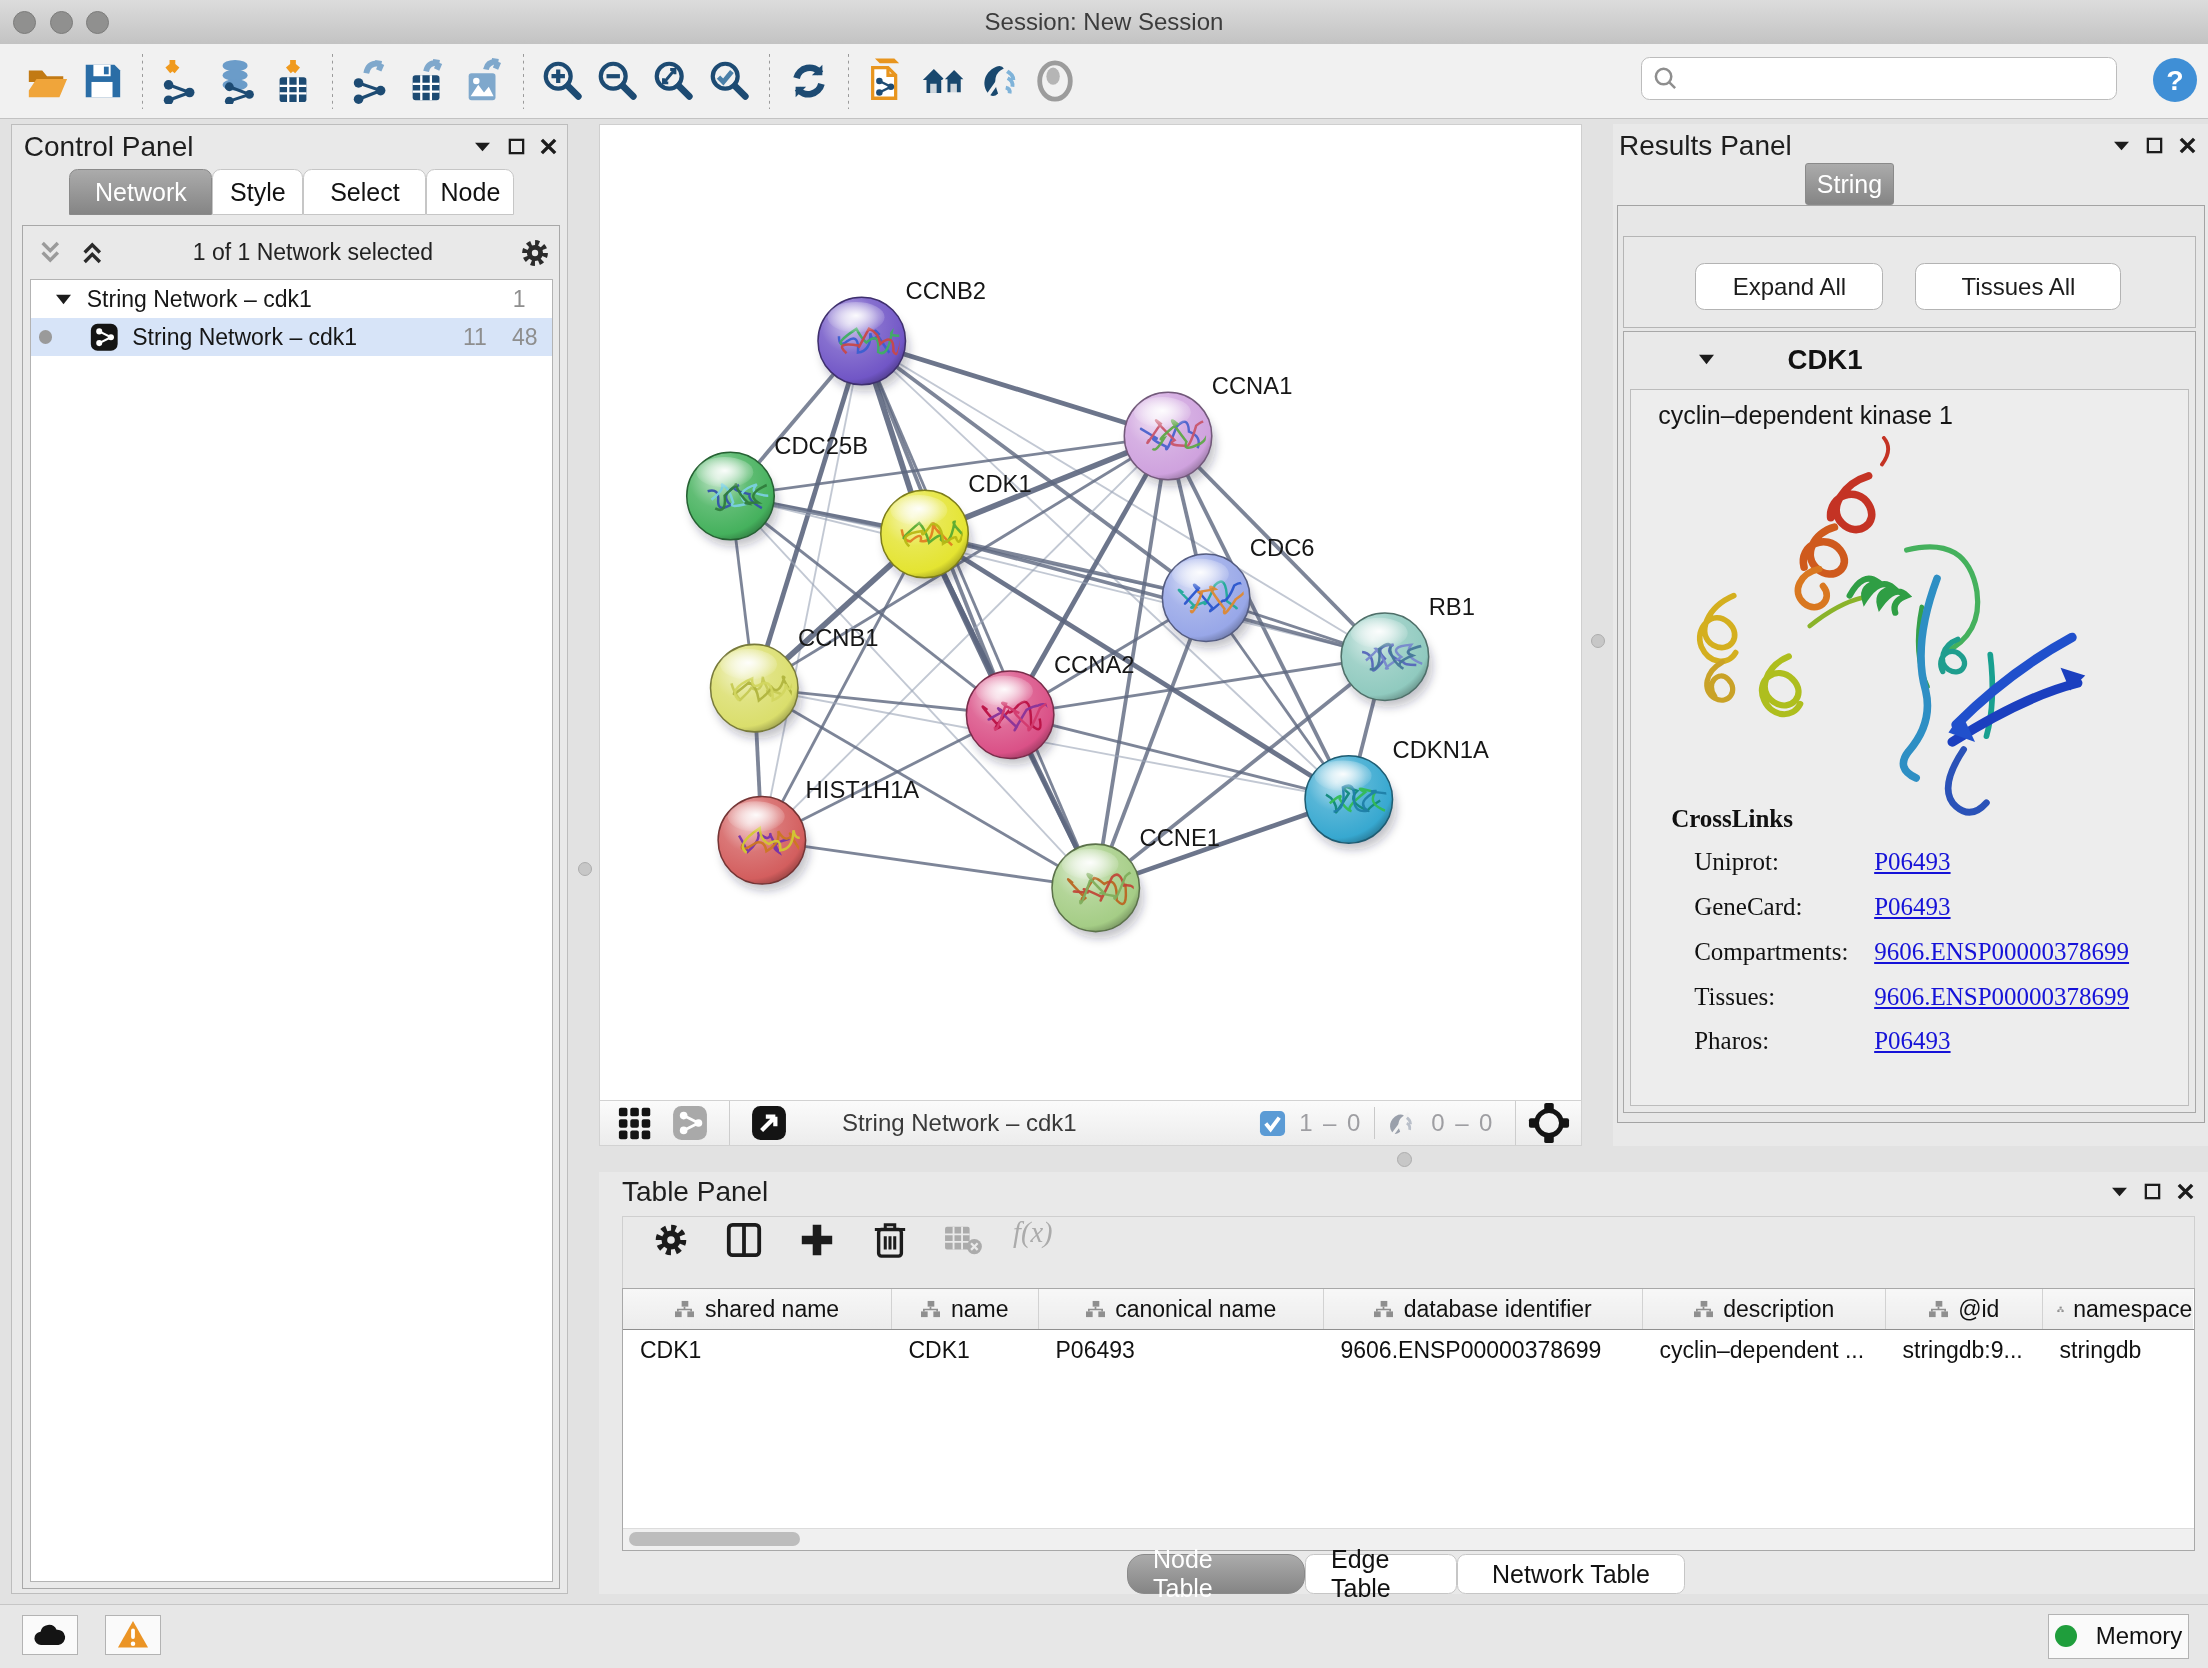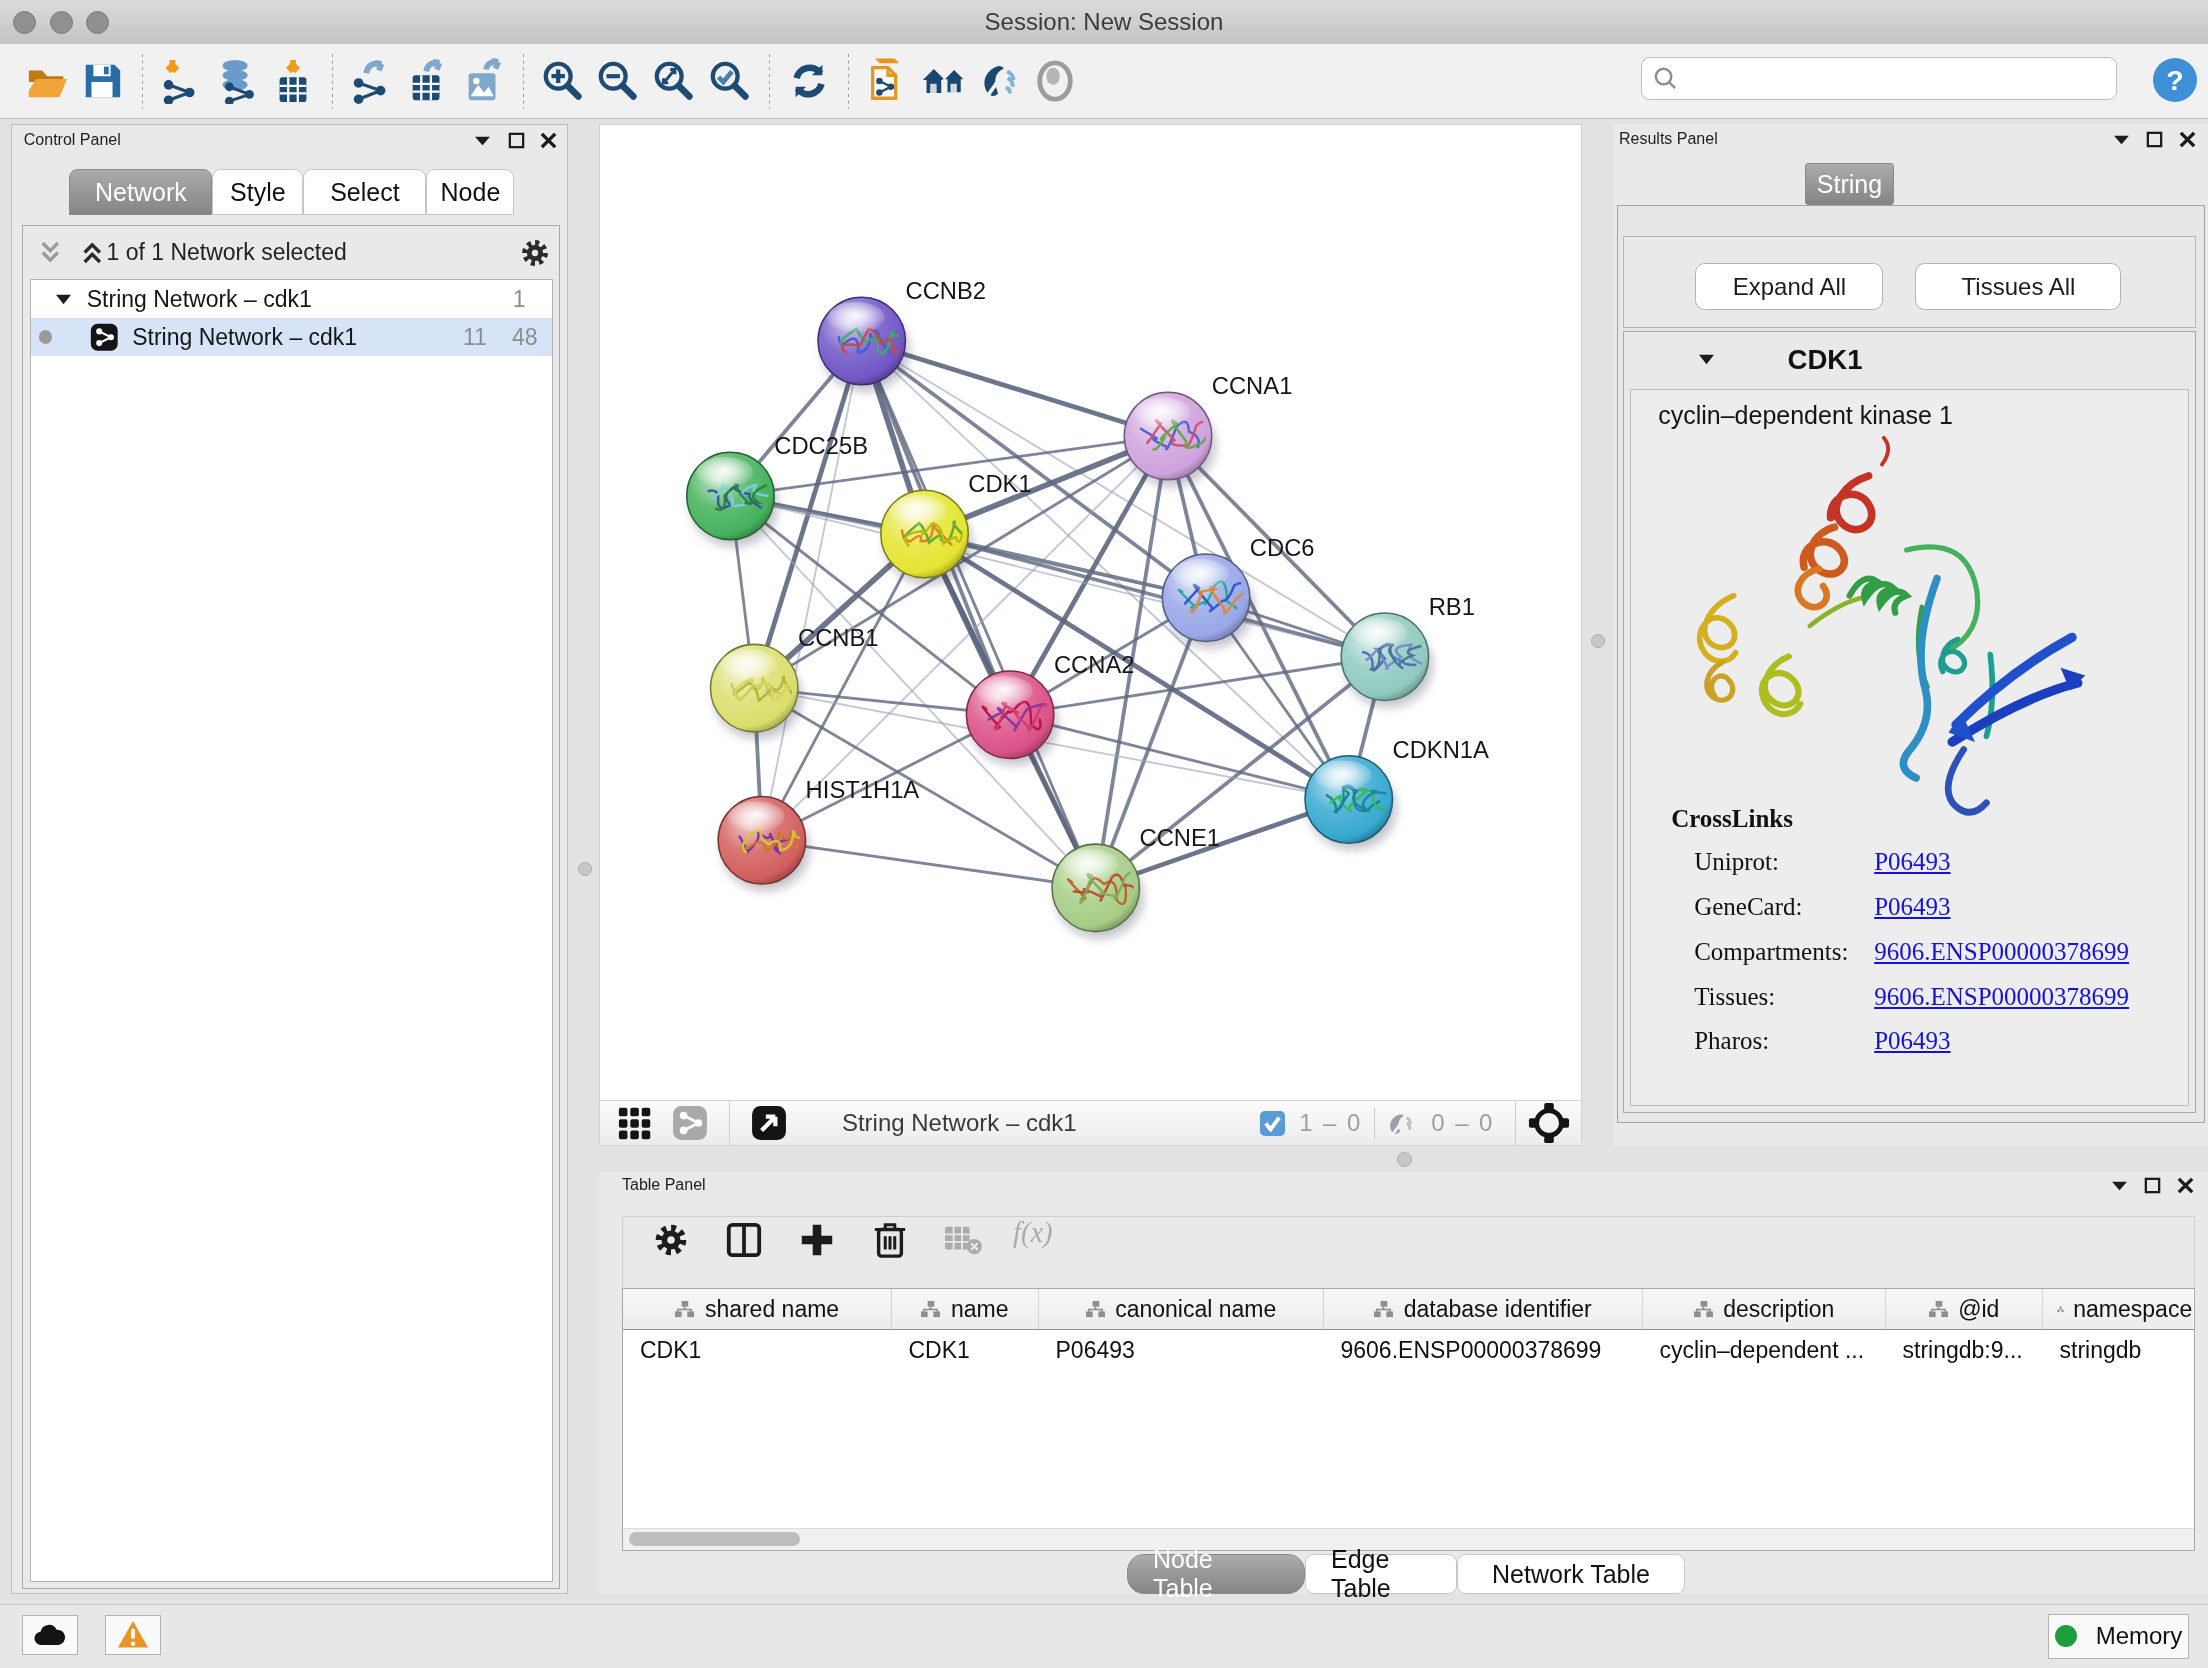--- a/index.html
+++ b/index.html
@@ -15,32 +15,32 @@
   .toolbar{left:0;top:44px;width:2208px;height:75px;background:#f1f1f1;border-bottom:1px solid #c2c2c2;
            display:flex;align-items:center;padding-left:19px;box-sizing:border-box}
   .tbtn{width:46px;height:46px;margin:0 4.8px;display:flex;align-items:center;justify-content:center}
   .tsep{width:1px;height:55px;margin:0 11.4px;background-image:linear-gradient(#9a9a9a 40%,transparent 0);
         background-size:1px 6.7px}
   .searchbox{left:1641px;top:57px;width:476px;height:43px;background:#fff;border:1.9px solid #bcbcbc;
              border-radius:8.6px;display:flex;align-items:center;padding-left:9.5px;box-sizing:border-box}
   .helpbtn{left:2153px;top:58px;width:44px;height:44px;border-radius:50%;background:#3f8fd6;color:#fff;
            font-size:28.5px;font-weight:bold;display:flex;align-items:center;justify-content:center}
   
-  .panel-title{font-size:16px;color:#1e1e1e}
+  .panel-title{font-size:28px;color:#1e1e1e}
   .winicos{display:flex;gap:13.3px;align-items:center}
   .tab{height:46px;padding:0 25px;display:flex;align-items:center;justify-content:center;background:#fff;
        border:1px solid #c6c6c6;border-radius:8.6px 8.6px 0 0;font-size:25px;color:#111;box-sizing:border-box}
   .tab.sel{background:linear-gradient(#ababab,#858585);color:#fff;border-color:#8a8a8a}
   
   .cpanel{left:11.4px;top:124px;width:557px;height:1470px;background:#e9e9e9;border:1px solid #bdbdbd;box-sizing:border-box}
   .cp-head{position:absolute;left:11.4px;top:5.7px;right:9.5px;display:flex;align-items:center;justify-content:space-between}
   .cp-tabs{position:absolute;left:57px;top:44px;display:flex}
   .cp-box{position:absolute;left:9.5px;top:100px;width:536px;height:1362px;border:1px solid #a8a8a8;background:#e9e9e9}
   .cp-toolrow{position:absolute;left:5.7px;top:7.6px;right:7.6px;height:38px;display:flex;align-items:center}
-  .cp-status{flex:1;text-align:left;font-size:23px;color:#222}
+  .cp-status{flex:1;text-align:center;font-size:23px;color:#222}
   .cp-tree{position:absolute;left:7.6px;top:53px;width:521px;height:1301px;background:#fff;border:1px solid #b3b3b3}
   .trow{height:38px;display:flex;align-items:center;font-size:23px;color:#161616}
   .trow.sel{background:#d7e4f8}
   .graynum{color:#8e8e8e}
   
   .netview{left:599px;top:124px;width:983px;height:977px;background:#fff;border:1px solid #cfcfcf;box-sizing:border-box}
   .netbar{left:599px;top:1100px;width:983px;height:46px;background:linear-gradient(#fbfbfb,#ececec);
           border:1px solid #d2d2d2;display:flex;align-items:center;box-sizing:border-box}
   .nb-sep{width:1px;height:44px;background:#cdcdcd;margin:0 13.3px}
   .nb-txt{font-size:24px;color:#3a3a3a}

